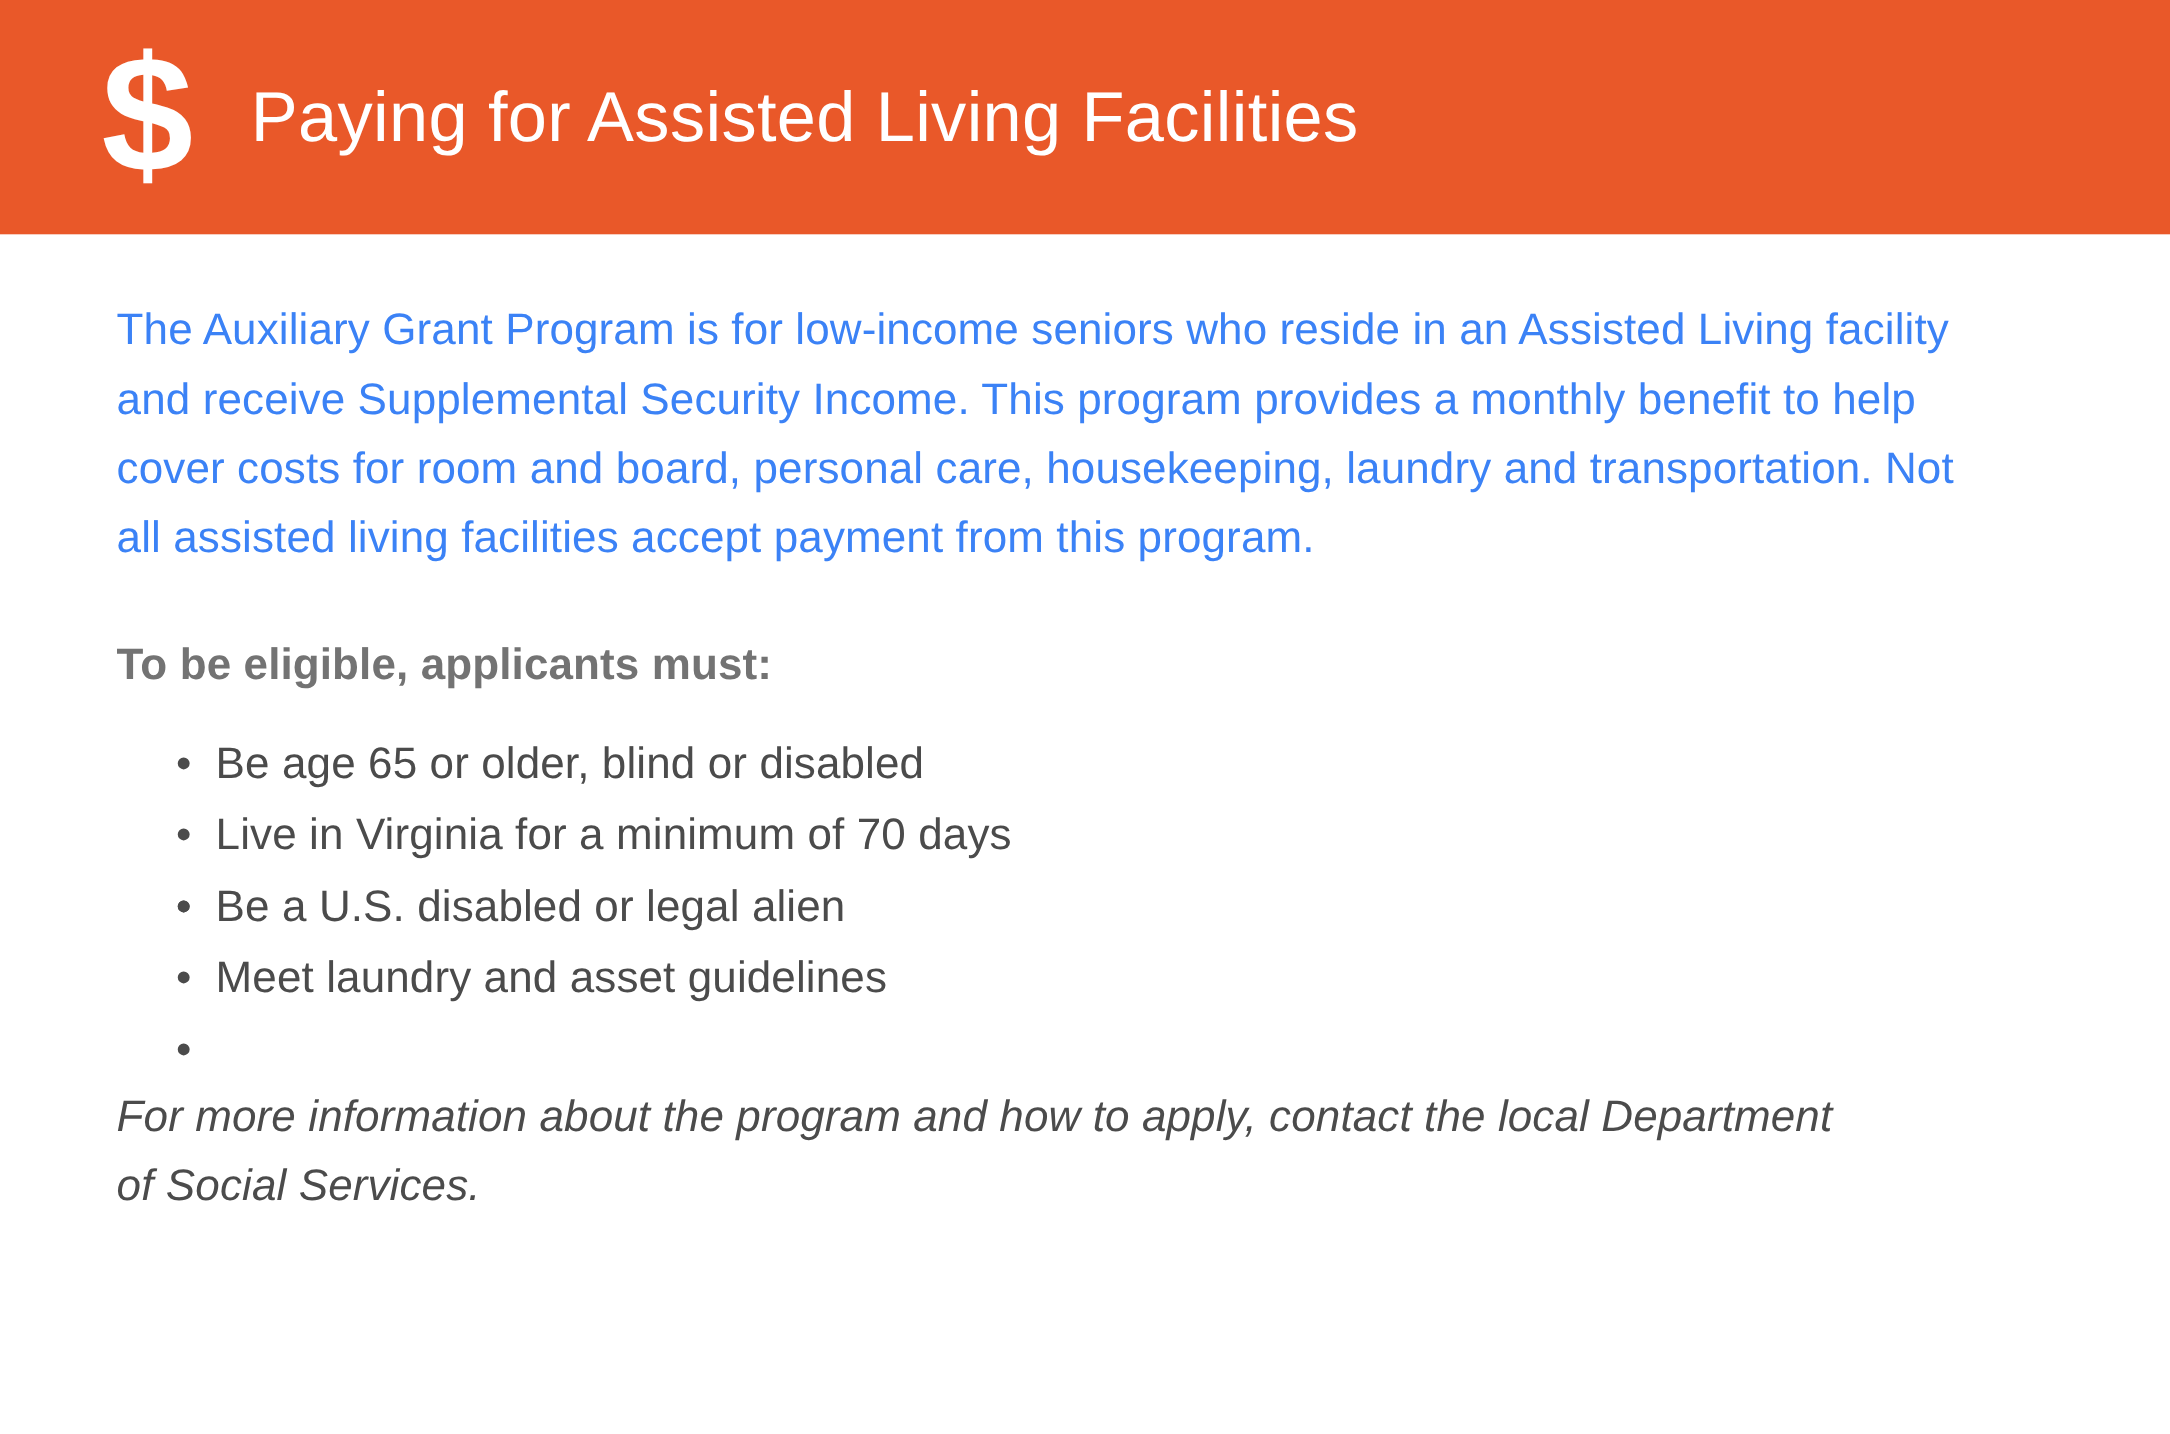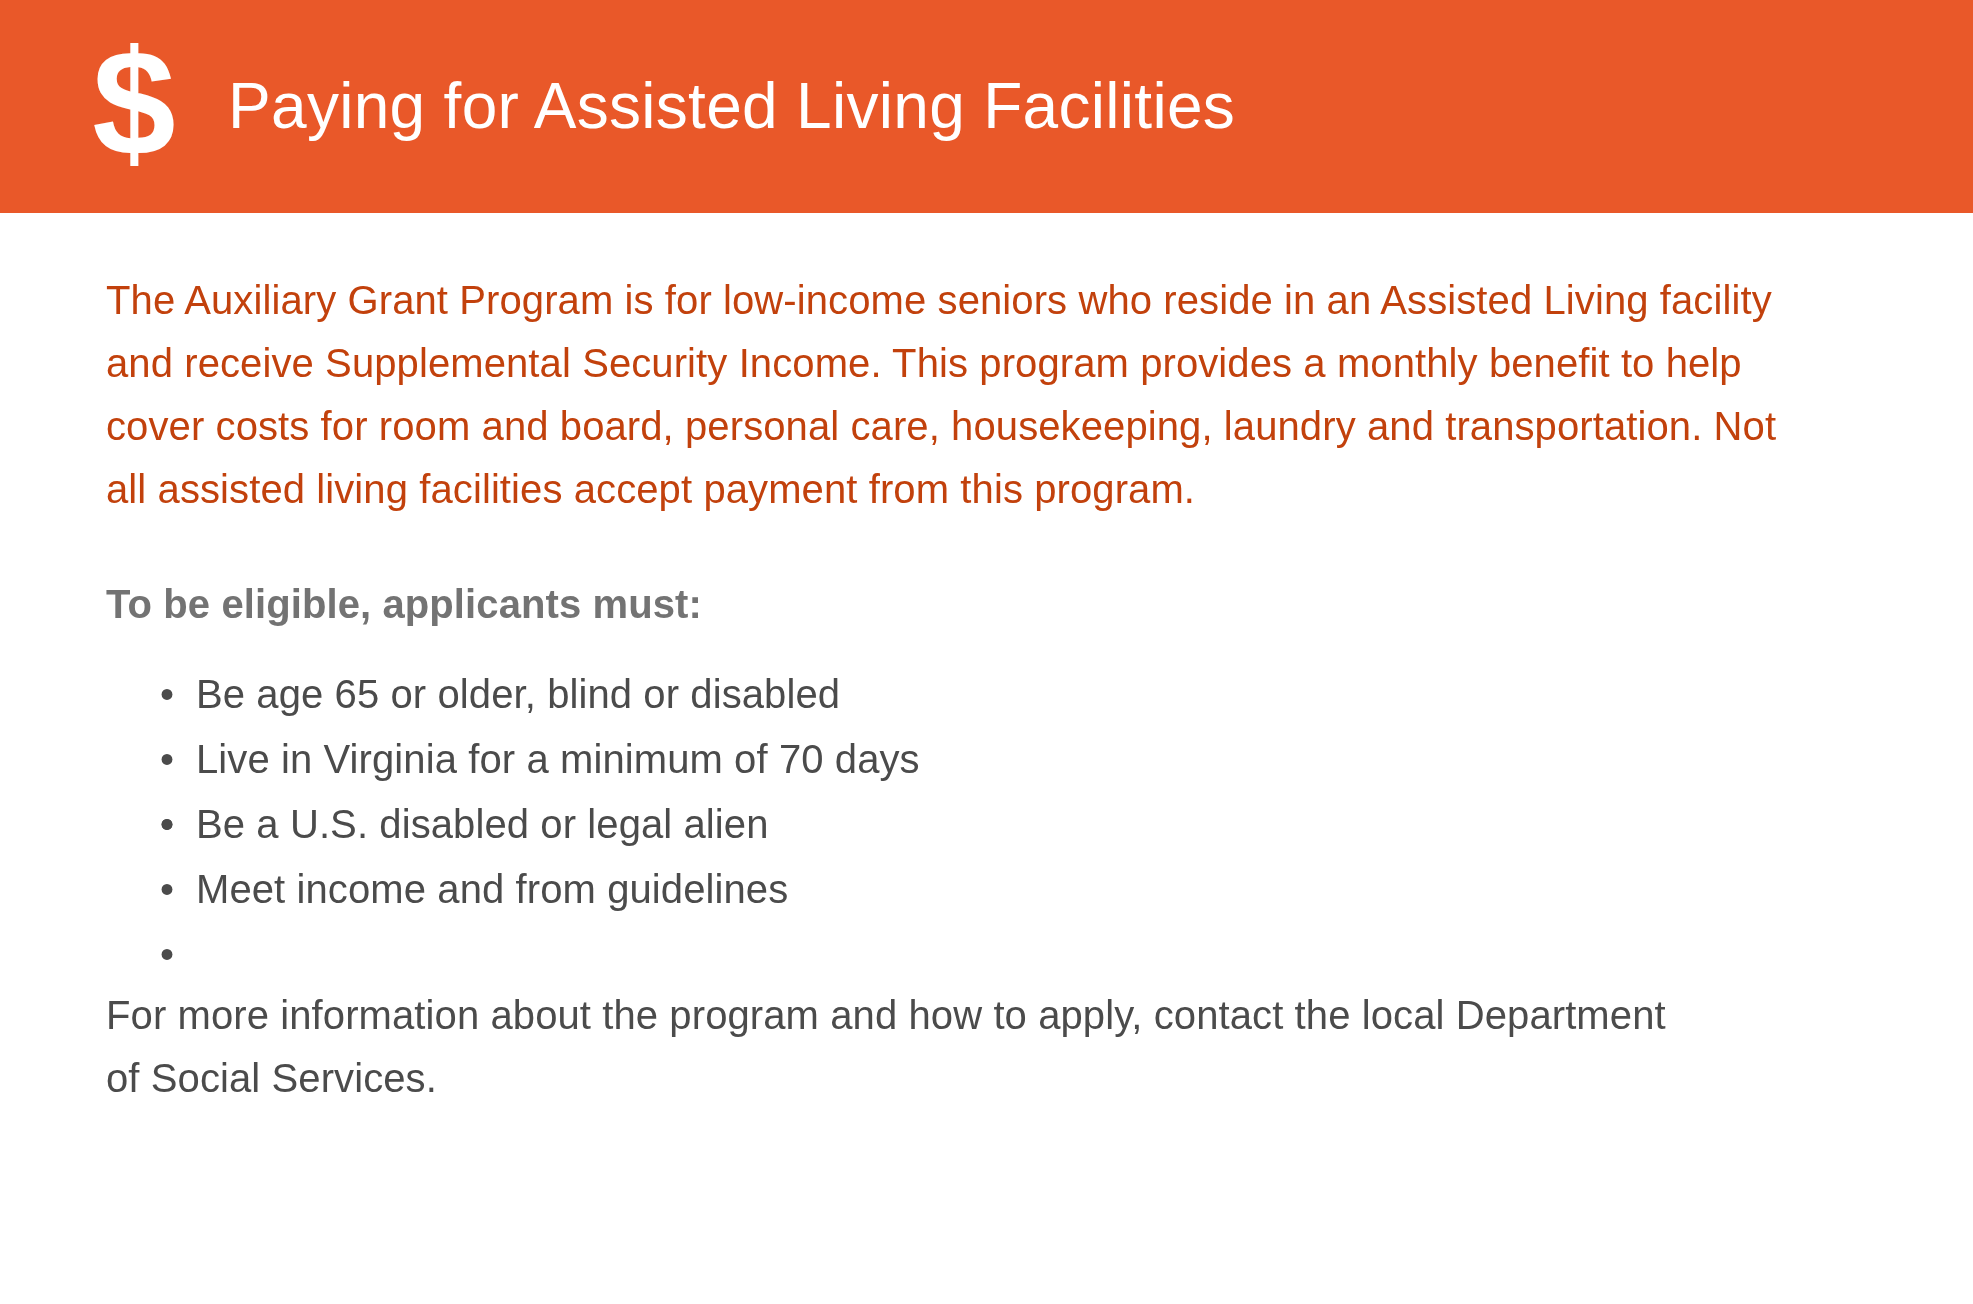--- a/index.html
+++ b/index.html
@@ -54,21 +54,21 @@
     white-space: nowrap;
   }
 
   
   .content {
     padding: 0 96px 0 106px;
     box-sizing: border-box;
   }
   .intro {
     margin-top: 56px;
-    color: #c2410c;
+    color: #3b82f6;
     font-size: 40px;
     line-height: 63px;
     font-weight: 400;
     max-width: 1720px;
     letter-spacing: 0.1px;
   }
 
   .eligible-heading {
     margin-top: 58px;
     color: #737373;
@@ -101,20 +101,21 @@
     line-height: 50px;
   }
 
   .closing {
     margin-top: 70px;
     color: #4b4b4b;
     font-size: 40px;
     line-height: 63px;
     max-width: 1600px;
     letter-spacing: 0.1px;
+    font-style: italic;
   }
 </style>
 </head>
 <body>
 
 <div class="page">
 
   <header class="header">
     <span class="header-icon">
       <svg width="92" height="140" viewBox="0 0 92 140" aria-hidden="true">
@@ -141,21 +142,21 @@
       </li>
       <li>
         <span class="bullet-dot">•</span>
       </li>
       <li>
         <span class="bullet-dot">•</span>
         <span>Be a U.S. disabled or legal alien</span>
       </li>
       <li>
         <span class="bullet-dot">•</span>
-        <span>Meet income and from guidelines</span>
+        <span>Meet laundry and asset guidelines</span>
       </li>
       <li>
         <span class="bullet-dot">•</span>
       </li>
     </ul>
 
     <p class="closing">For more information about the program and how to apply, contact the local Department of Social Services.</p>
 
   </main>
 </div>

